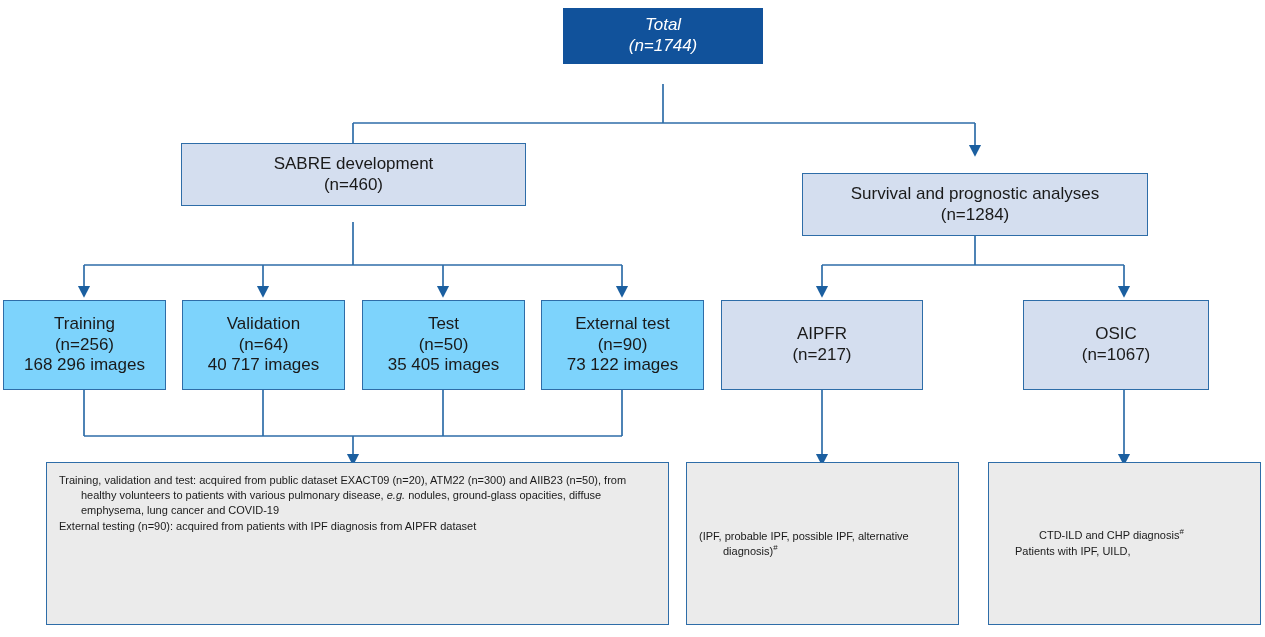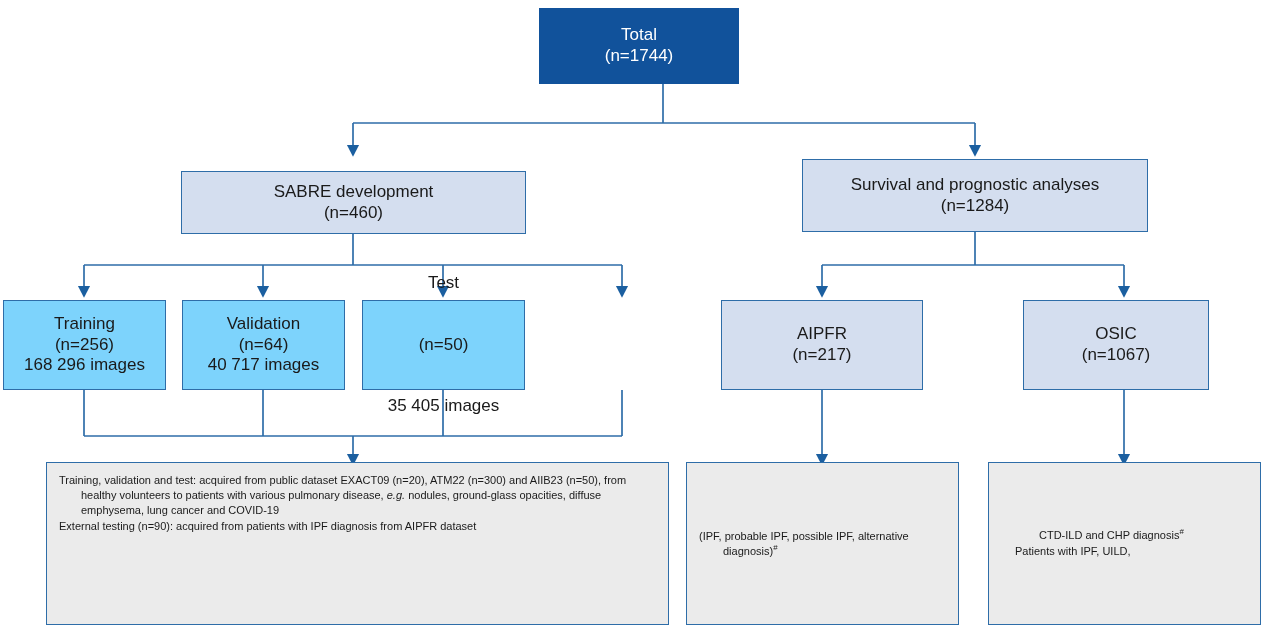--- a/index.html
+++ b/index.html
@@ -97,53 +97,58 @@
       <path d="M975,222 L975,265"></path>
       <path d="M822,265 L1124,265"></path>
       <path d="M822,265 L822,291" marker-end="url(#arrow)"></path>
       <path d="M1124,265 L1124,291" marker-end="url(#arrow)"></path>
 
       <path d="M822,390 L822,459" marker-end="url(#arrow)"></path>
       <path d="M1124,390 L1124,459" marker-end="url(#arrow)"></path>
     </g>
   </svg>
 
-  <div class="node total" style="left:539px;top:8px;width:200px;height:76px;">
+  <div class="node total" style="left:563px;top:8px;width:200px;height:56px;font-style:italic;">
     <span class="ln">Total</span>
     <span class="ln">(n=1744)</span>
   </div>
 
-  <div class="node lightblue" style="left:181px;top:171px;width:345px;height:63px;">
+  <div class="node lightblue" style="left:181px;top:143px;width:345px;height:63px;">
     <span class="ln">SABRE development</span>
     <span class="ln">(n=460)</span>
   </div>
 
-  <div class="node lightblue" style="left:802px;top:159px;width:346px;height:73px;">
+  <div class="node lightblue" style="left:802px;top:173px;width:346px;height:63px;">
     <span class="ln">Survival and prognostic analyses</span>
     <span class="ln">(n=1284)</span>
   </div>
 
   <div class="node white" style="left:3px;top:300px;width:163px;height:90px;">
     <span class="ln">Training</span>
     <span class="ln">(n=256)</span>
     <span class="ln">168 296 images</span>
   </div>
 
   <div class="node white" style="left:182px;top:300px;width:163px;height:90px;">
     <span class="ln">Validation</span>
     <span class="ln">(n=64)</span>
     <span class="ln">40 717 images</span>
   </div>
 
-  <div class="node white" style="left:362px;top:300px;width:163px;height:90px;gap:41px;">
+  <div class="node white" style="left:362px;top:300px;width:163px;height:90px;">
     <span class="ln">Test</span>
     <span class="ln">(n=50)</span>
     <span class="ln">35 405 images</span>
   </div>
 
+  <div class="node white" style="left:541px;top:300px;width:163px;height:90px;">
+    <span class="ln">External test</span>
+    <span class="ln">(n=90)</span>
+    <span class="ln">73 122 images</span>
+  </div>
 
   <div class="node lightblue" style="left:721px;top:300px;width:202px;height:90px;">
     <span class="ln">AIPFR</span>
     <span class="ln">(n=217)</span>
   </div>
 
   <div class="node lightblue" style="left:1023px;top:300px;width:186px;height:90px;">
     <span class="ln">OSIC</span>
     <span class="ln">(n=1067)</span>
   </div>

